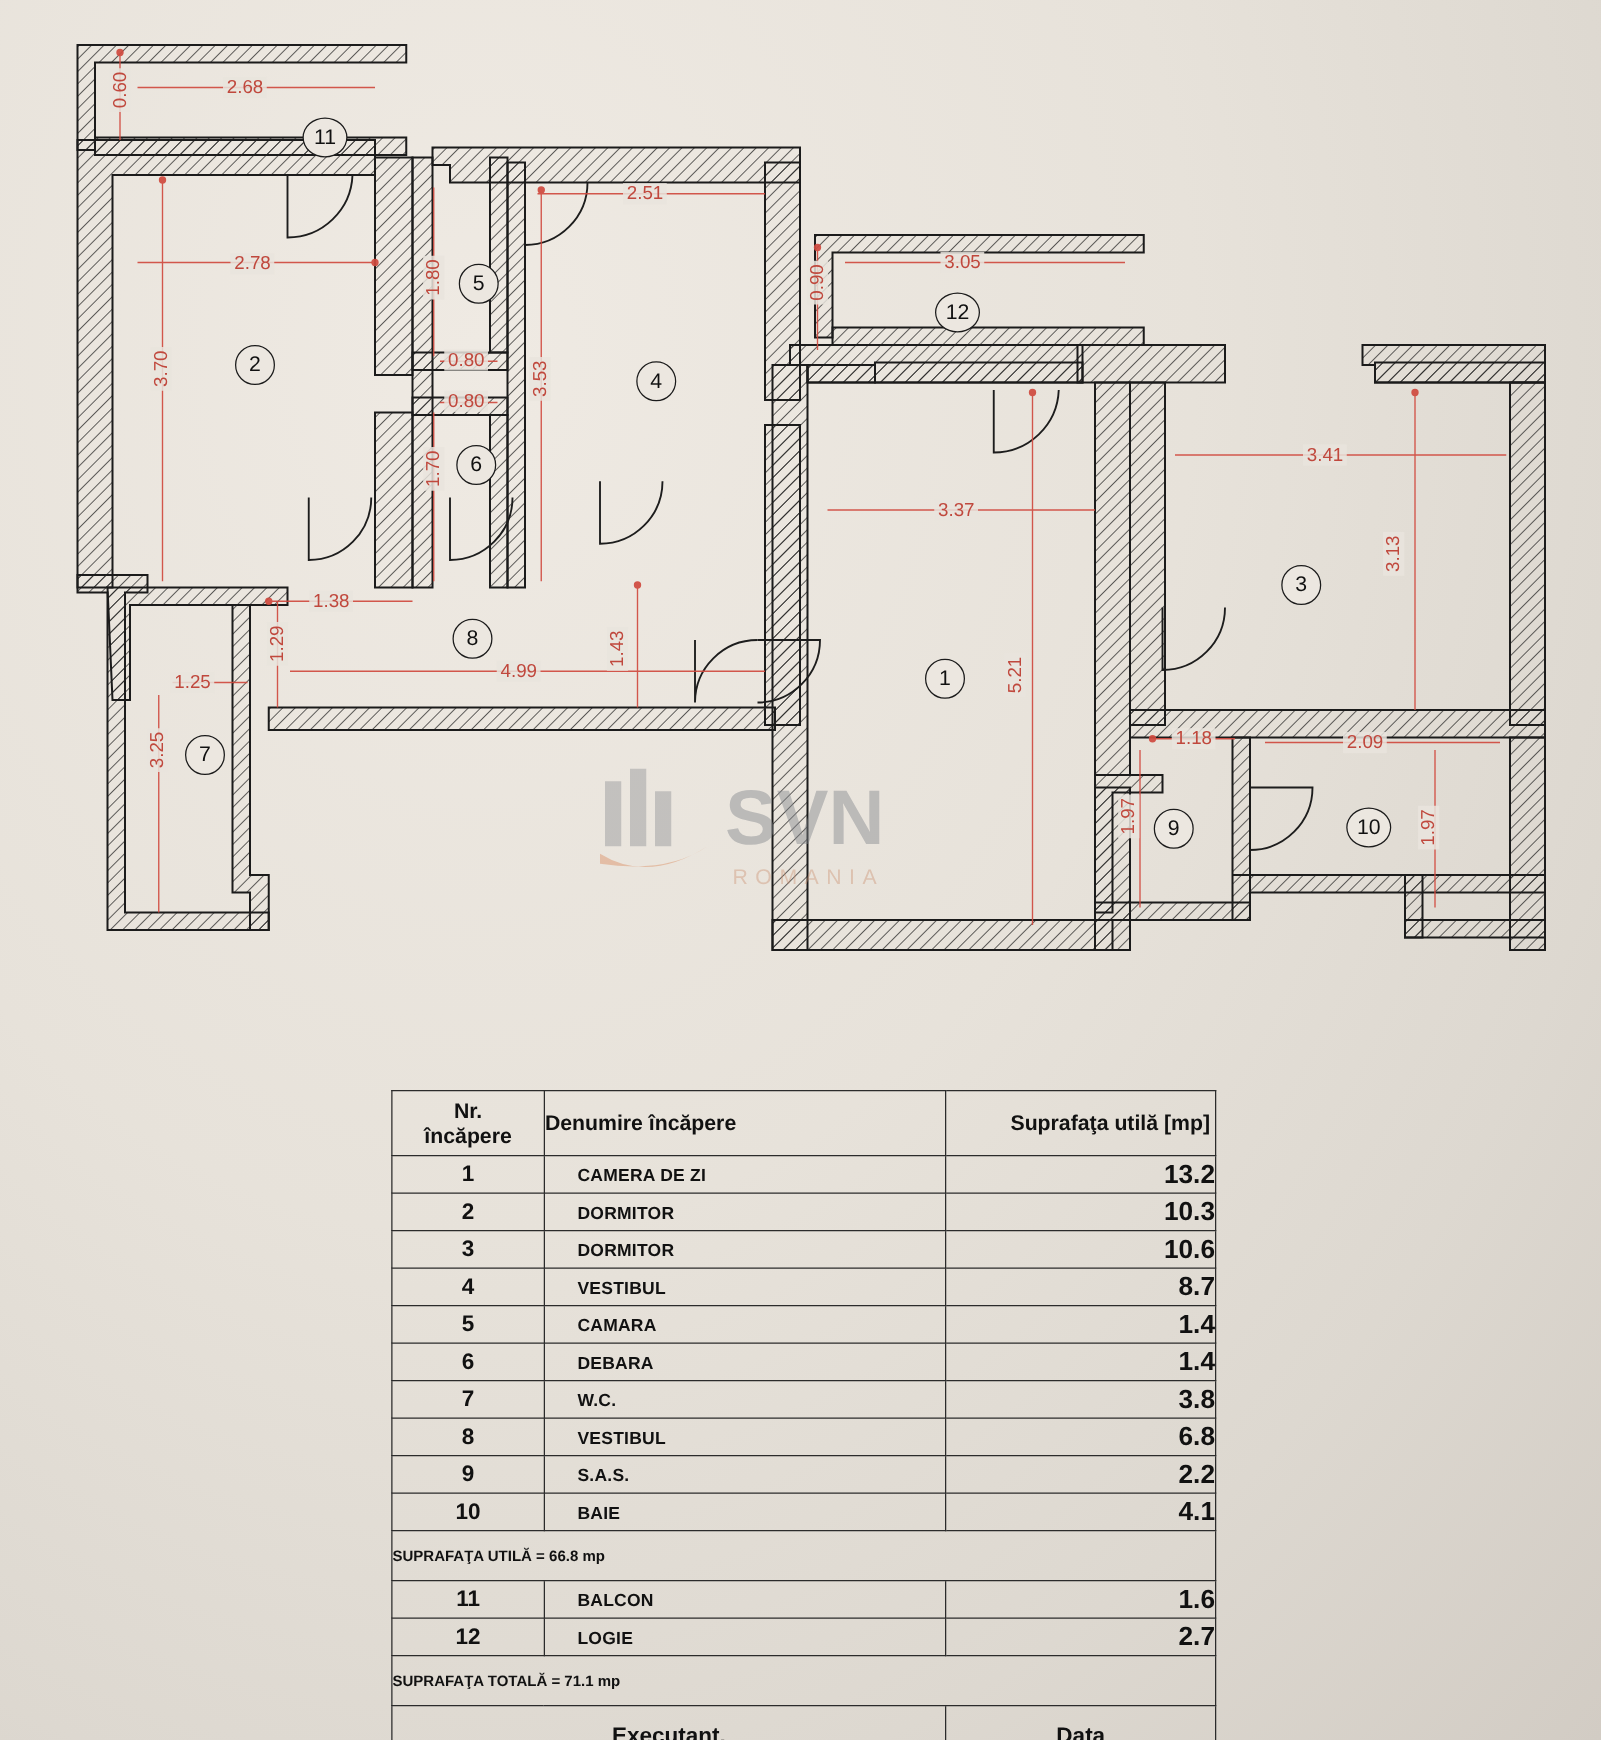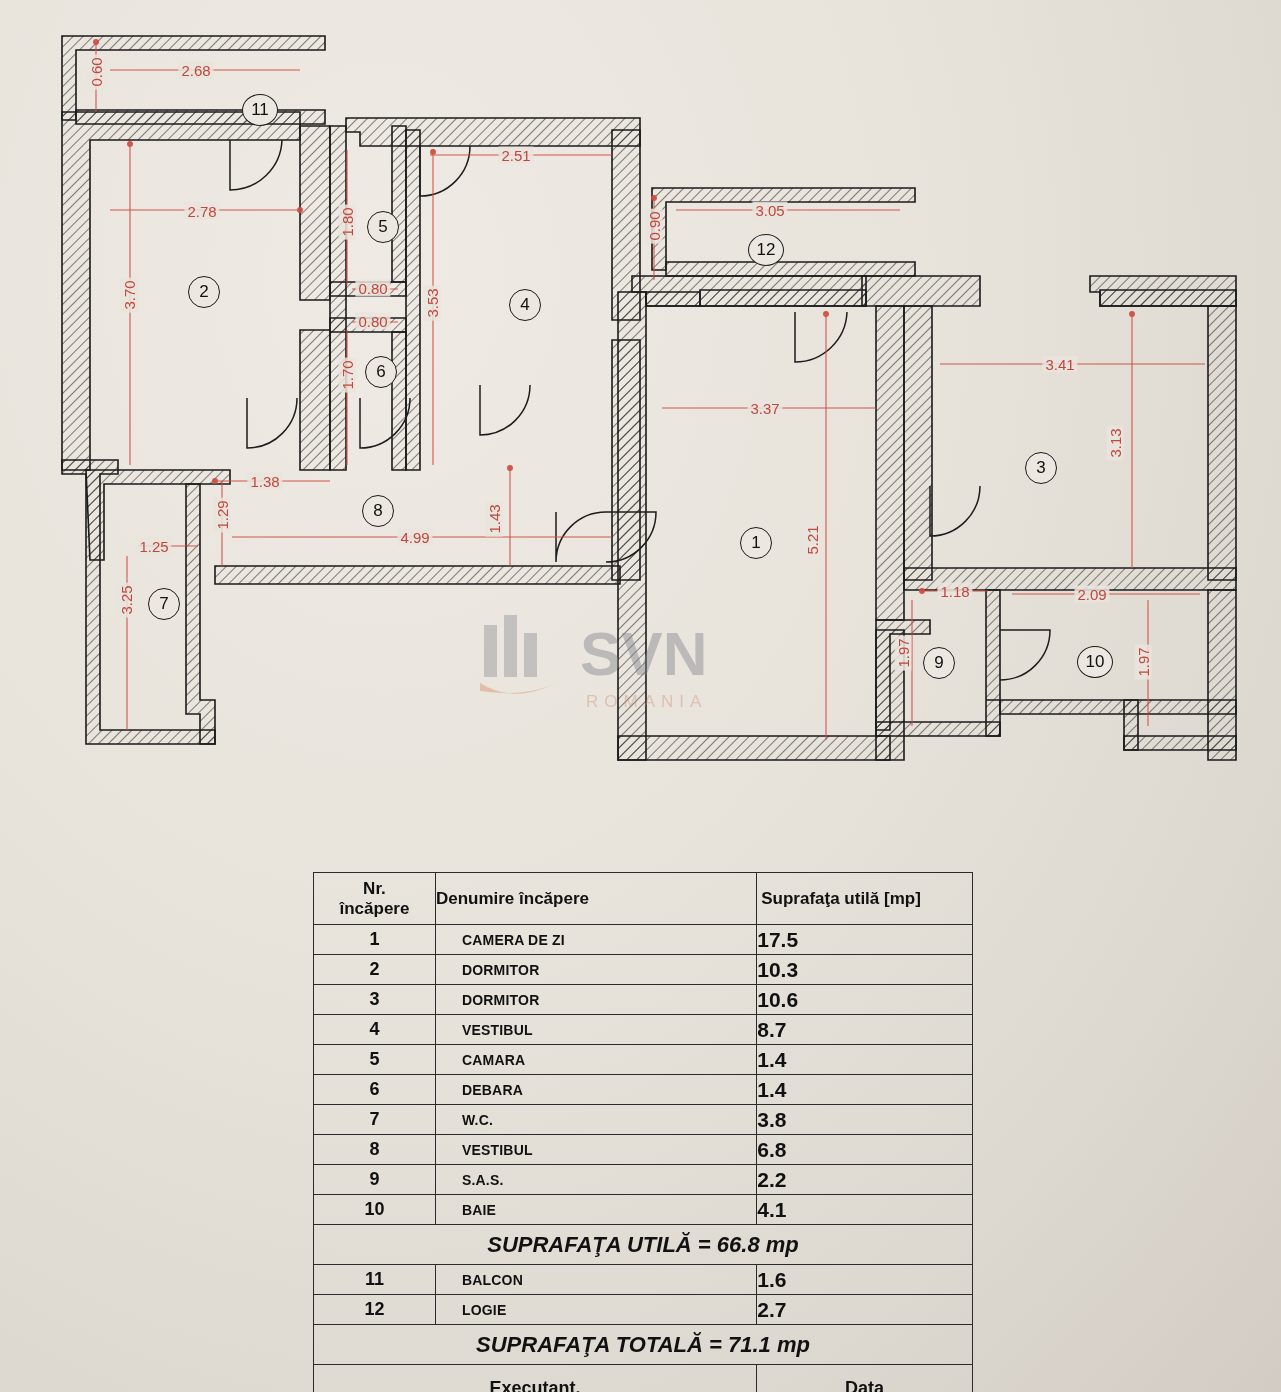--- a/index.html
+++ b/index.html
@@ -33,30 +33,30 @@
     padding:0;
     color:#111;
   }
   th{
     font-size:17px;font-weight:bold;
     padding:6px 4px;
     line-height:1.15;
   }
   .c-nr{width:118px;text-align:center;}
   .c-name{width:320px;text-align:left;padding-left:26px;}
-  .c-area{width:222px;text-align:left;}
+  .c-area{width:222px;text-align:right;}
   tbody td{
     font-size:18px;font-weight:bold;
     height:29px;
   }
   tbody td.c-nr{font-size:18px;}
   tbody td.c-name{font-size:14px;letter-spacing:.2px;}
   tbody td.c-area{font-size:21px;}
   .sum-row td{
-    text-align:center;font-size:22px;font-weight:bold;padding:5px 0;font-style:italic;
+    text-align:left;font-size:12px;font-weight:bold;padding:5px 0;
   }
   .foot td{
     font-size:18px;font-weight:bold;text-align:center;padding:9px 0 12px 0;
   }
   .foot td.left{padding-left:0;}
   .watermark{
     position:absolute;left:474px;top:603px;width:330px;height:130px;
     opacity:.55;pointer-events:none;text-decoration:underline;
   }
 </style>
@@ -259,21 +259,21 @@
           <div>încăpere</div>
         </th>
         <th class="c-name" style="text-align:left;padding-left:0">Denumire încăpere</th>
         <th class="c-area">Suprafaţa utilă [mp]</th>
       </tr>
     </thead>
     <tbody id="tbody-main">
         <tr>
           <td class="c-nr">1</td>
           <td class="c-name">CAMERA DE ZI</td>
-          <td class="c-area">17.5</td>
+          <td class="c-area">13.2</td>
         </tr>
         <tr>
           <td class="c-nr">2</td>
           <td class="c-name">DORMITOR</td>
           <td class="c-area">10.3</td>
         </tr>
         <tr>
           <td class="c-nr">3</td>
           <td class="c-name">DORMITOR</td>
           <td class="c-area">10.6</td>

